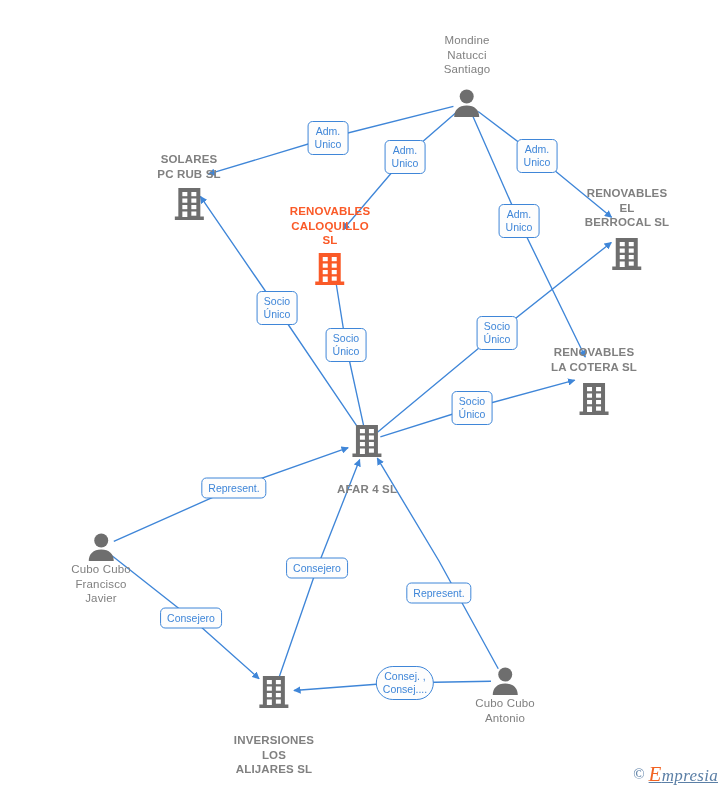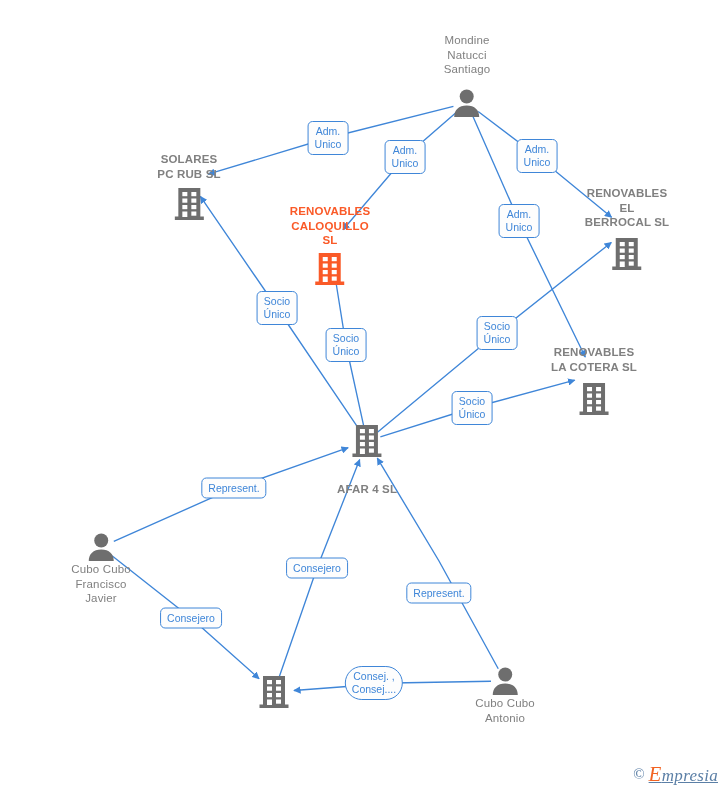--- a/index.html
+++ b/index.html
@@ -208,21 +208,23 @@
             <rect x="5" y="1" width="22" height="29" fill="#6e6e6e"></rect>
             <rect x="1.5" y="29.5" width="29" height="3.5" fill="#6e6e6e"></rect>
             <rect x="9" y="5" width="5" height="4.2" fill="#fff"></rect>
             <rect x="18" y="5" width="5" height="4.2" fill="#fff"></rect>
             <rect x="9" y="11.5" width="5" height="4.2" fill="#fff"></rect>
             <rect x="18" y="11.5" width="5" height="4.2" fill="#fff"></rect>
             <rect x="9" y="18" width="5" height="4.2" fill="#fff"></rect>
             <rect x="18" y="18" width="5" height="4.2" fill="#fff"></rect>
             <rect x="9" y="24.5" width="5" height="5.5" fill="#fff"></rect>
             <rect x="18" y="24.5" width="5" height="4.2" fill="#fff"></rect>
-          </svg></div></div>
+          </svg></div><div class="node-label company">INVERSIONES
+LOS
+ALIJARES SL</div></div>
       <div class="node" style="left: 505px; top: 666px;"><div class="icon-wrap"><svg width="30" height="30" viewBox="0 0 30 30" xmlns="http://www.w3.org/2000/svg">
             <circle cx="15" cy="8.5" r="7" fill="#6e6e6e"></circle>
             <path d="M15 17.5 C23 17.5 27.5 22 27.5 29 L2.5 29 C2.5 22 7 17.5 15 17.5 Z" fill="#6e6e6e"></path>
           </svg></div><div class="node-label person">Cubo Cubo
 Antonio</div></div>
     </div>
   <div id="labels-layer">
       <div class="edge-label" style="left: 328px; top: 138px;">Adm.
 Unico</div>
       <div class="edge-label" style="left: 405px; top: 157px;">Adm.
@@ -236,21 +238,21 @@
       <div class="edge-label" style="left: 346px; top: 345px;">Socio
 Único</div>
       <div class="edge-label" style="left: 497px; top: 333px;">Socio
 Único</div>
       <div class="edge-label" style="left: 472px; top: 408px;">Socio
 Único</div>
       <div class="edge-label" style="left: 234px; top: 488px;">Represent.</div>
       <div class="edge-label" style="left: 317px; top: 568px;">Consejero</div>
       <div class="edge-label" style="left: 439px; top: 593px;">Represent.</div>
       <div class="edge-label" style="left: 191px; top: 618px;">Consejero</div>
-      <div class="edge-label" style="left: 374px; top: 683px; border-radius: 17px;">Consej. ,
+      <div class="edge-label" style="left: 405px; top: 683px; border-radius: 17px;">Consej. ,
 Consej....</div>
     </div>
 
   <div id="watermark">
     <span class="wm-c">©</span>
     <span class="wm-text"><span class="e">E</span><span>mpresia</span></span>
   </div>
 
 </div>
 

